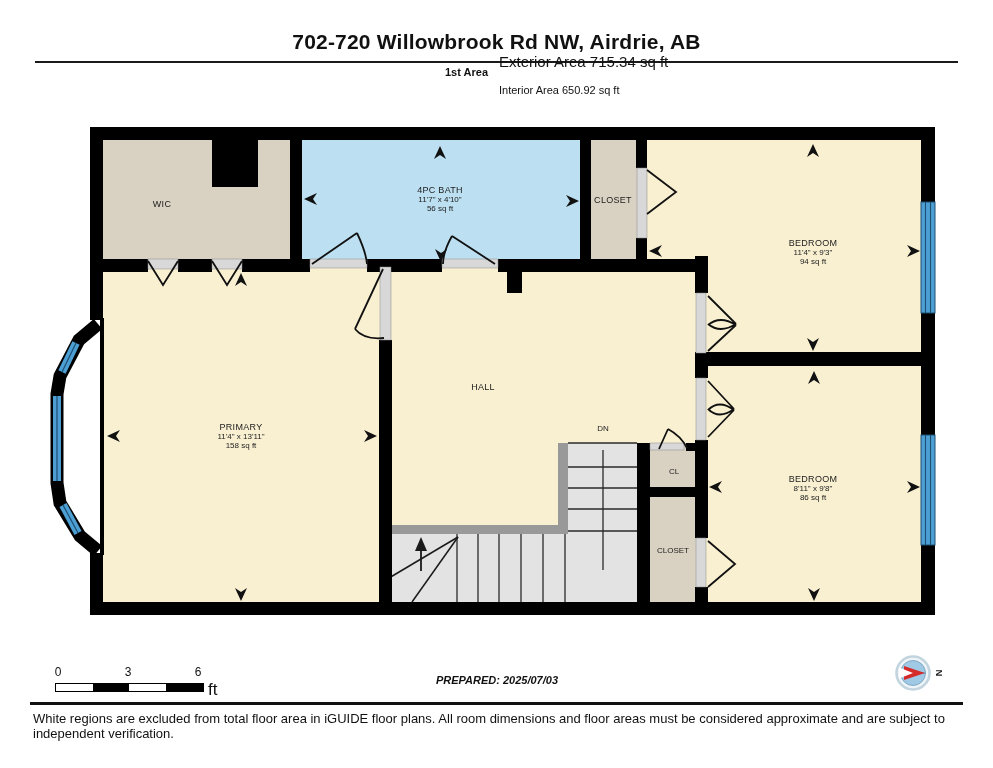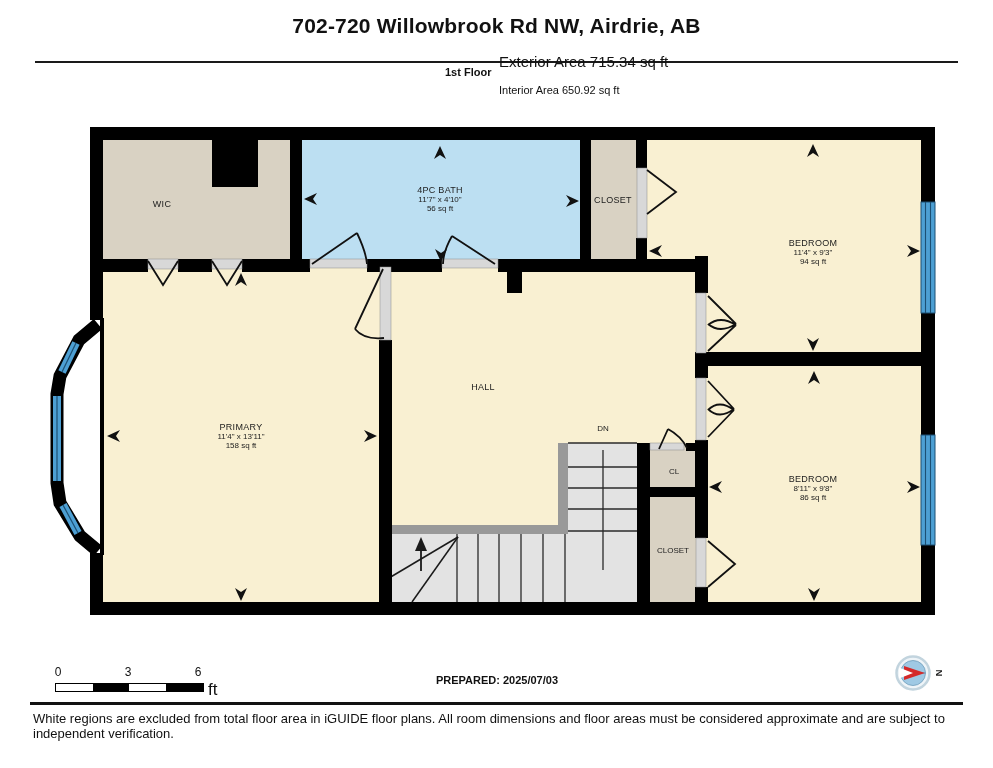--- a/index.html
+++ b/index.html
@@ -1,44 +1,44 @@
 <!DOCTYPE html>
 <html><head>
 <meta charset="utf-8">
 <style>
   html,body{margin:0;padding:0;background:#ffffff;}
   body{width:993px;height:768px;position:relative;overflow:hidden;
        font-family:"Liberation Sans", sans-serif;color:#111;}
   .abs{position:absolute;}
-  #page-title{top:14px;left:0;width:993px;text-align:center;
+  #page-title{top:30px;left:0;width:993px;text-align:center;
               font-size:21px;font-weight:700;letter-spacing:0.2px;}
   #title-rule{top:61px;left:35px;width:923px;height:2px;background:#1a1a1a;}
   #floor-label{top:66px;left:445px;font-size:11px;font-weight:700;}
   #ext-area{top:53px;left:499px;font-size:15px;}
   #int-area{top:84px;left:499px;font-size:11px;}
   #plan-svg{top:0;left:0;}
   #prepared{top:674px;left:347px;width:300px;text-align:center;
-            font-size:11px;font-weight:700;}
+            font-size:11px;font-weight:700;font-style:italic;}
   .scale-num{top:665px;width:16px;text-align:center;font-size:12px;}
   #scale-bar{top:683px;left:55px;width:147px;height:7px;background:#fff;
              border:1px solid #000;}
   .scale-seg{position:absolute;top:0;height:7px;background:#000;}
   #scale-unit{top:680px;left:208px;font-size:17px;}
   #footer-rule{top:702px;left:30px;width:933px;height:3px;background:#111;}
   #footer-text{top:711px;left:33px;width:930px;font-size:13px;color:#111;}
   svg text{fill:#1c1c1c;}
   .room-name{font-size:9px;letter-spacing:0.3px;}
   .room-dims{font-size:8px;}
 </style>
 </head>
 <body>
 
 <div id="page-title" class="abs">702-720 Willowbrook Rd NW, Airdrie, AB</div>
 <div id="title-rule" class="abs"></div>
-<div id="floor-label" class="abs">1st Floor</div>
+<div id="floor-label" class="abs">1st Area</div>
 <div id="ext-area" class="abs">Exterior Area 715.34 sq ft</div>
 <div id="int-area" class="abs">Interior Area 650.92 sq ft</div>
 
 <svg id="plan-svg" class="abs" width="993" height="768" viewBox="0 0 993 768">
 
   <g>
     <rect x="96" y="133" width="198" height="132" fill="#d9d2c3"></rect>
     <rect x="296" y="133" width="290" height="132" fill="#bcdff2"></rect>
     <rect x="586" y="133" width="56" height="132" fill="#d9d2c3"></rect>
     <rect x="642" y="133" width="287" height="226" fill="#f9f0d2"></rect>

